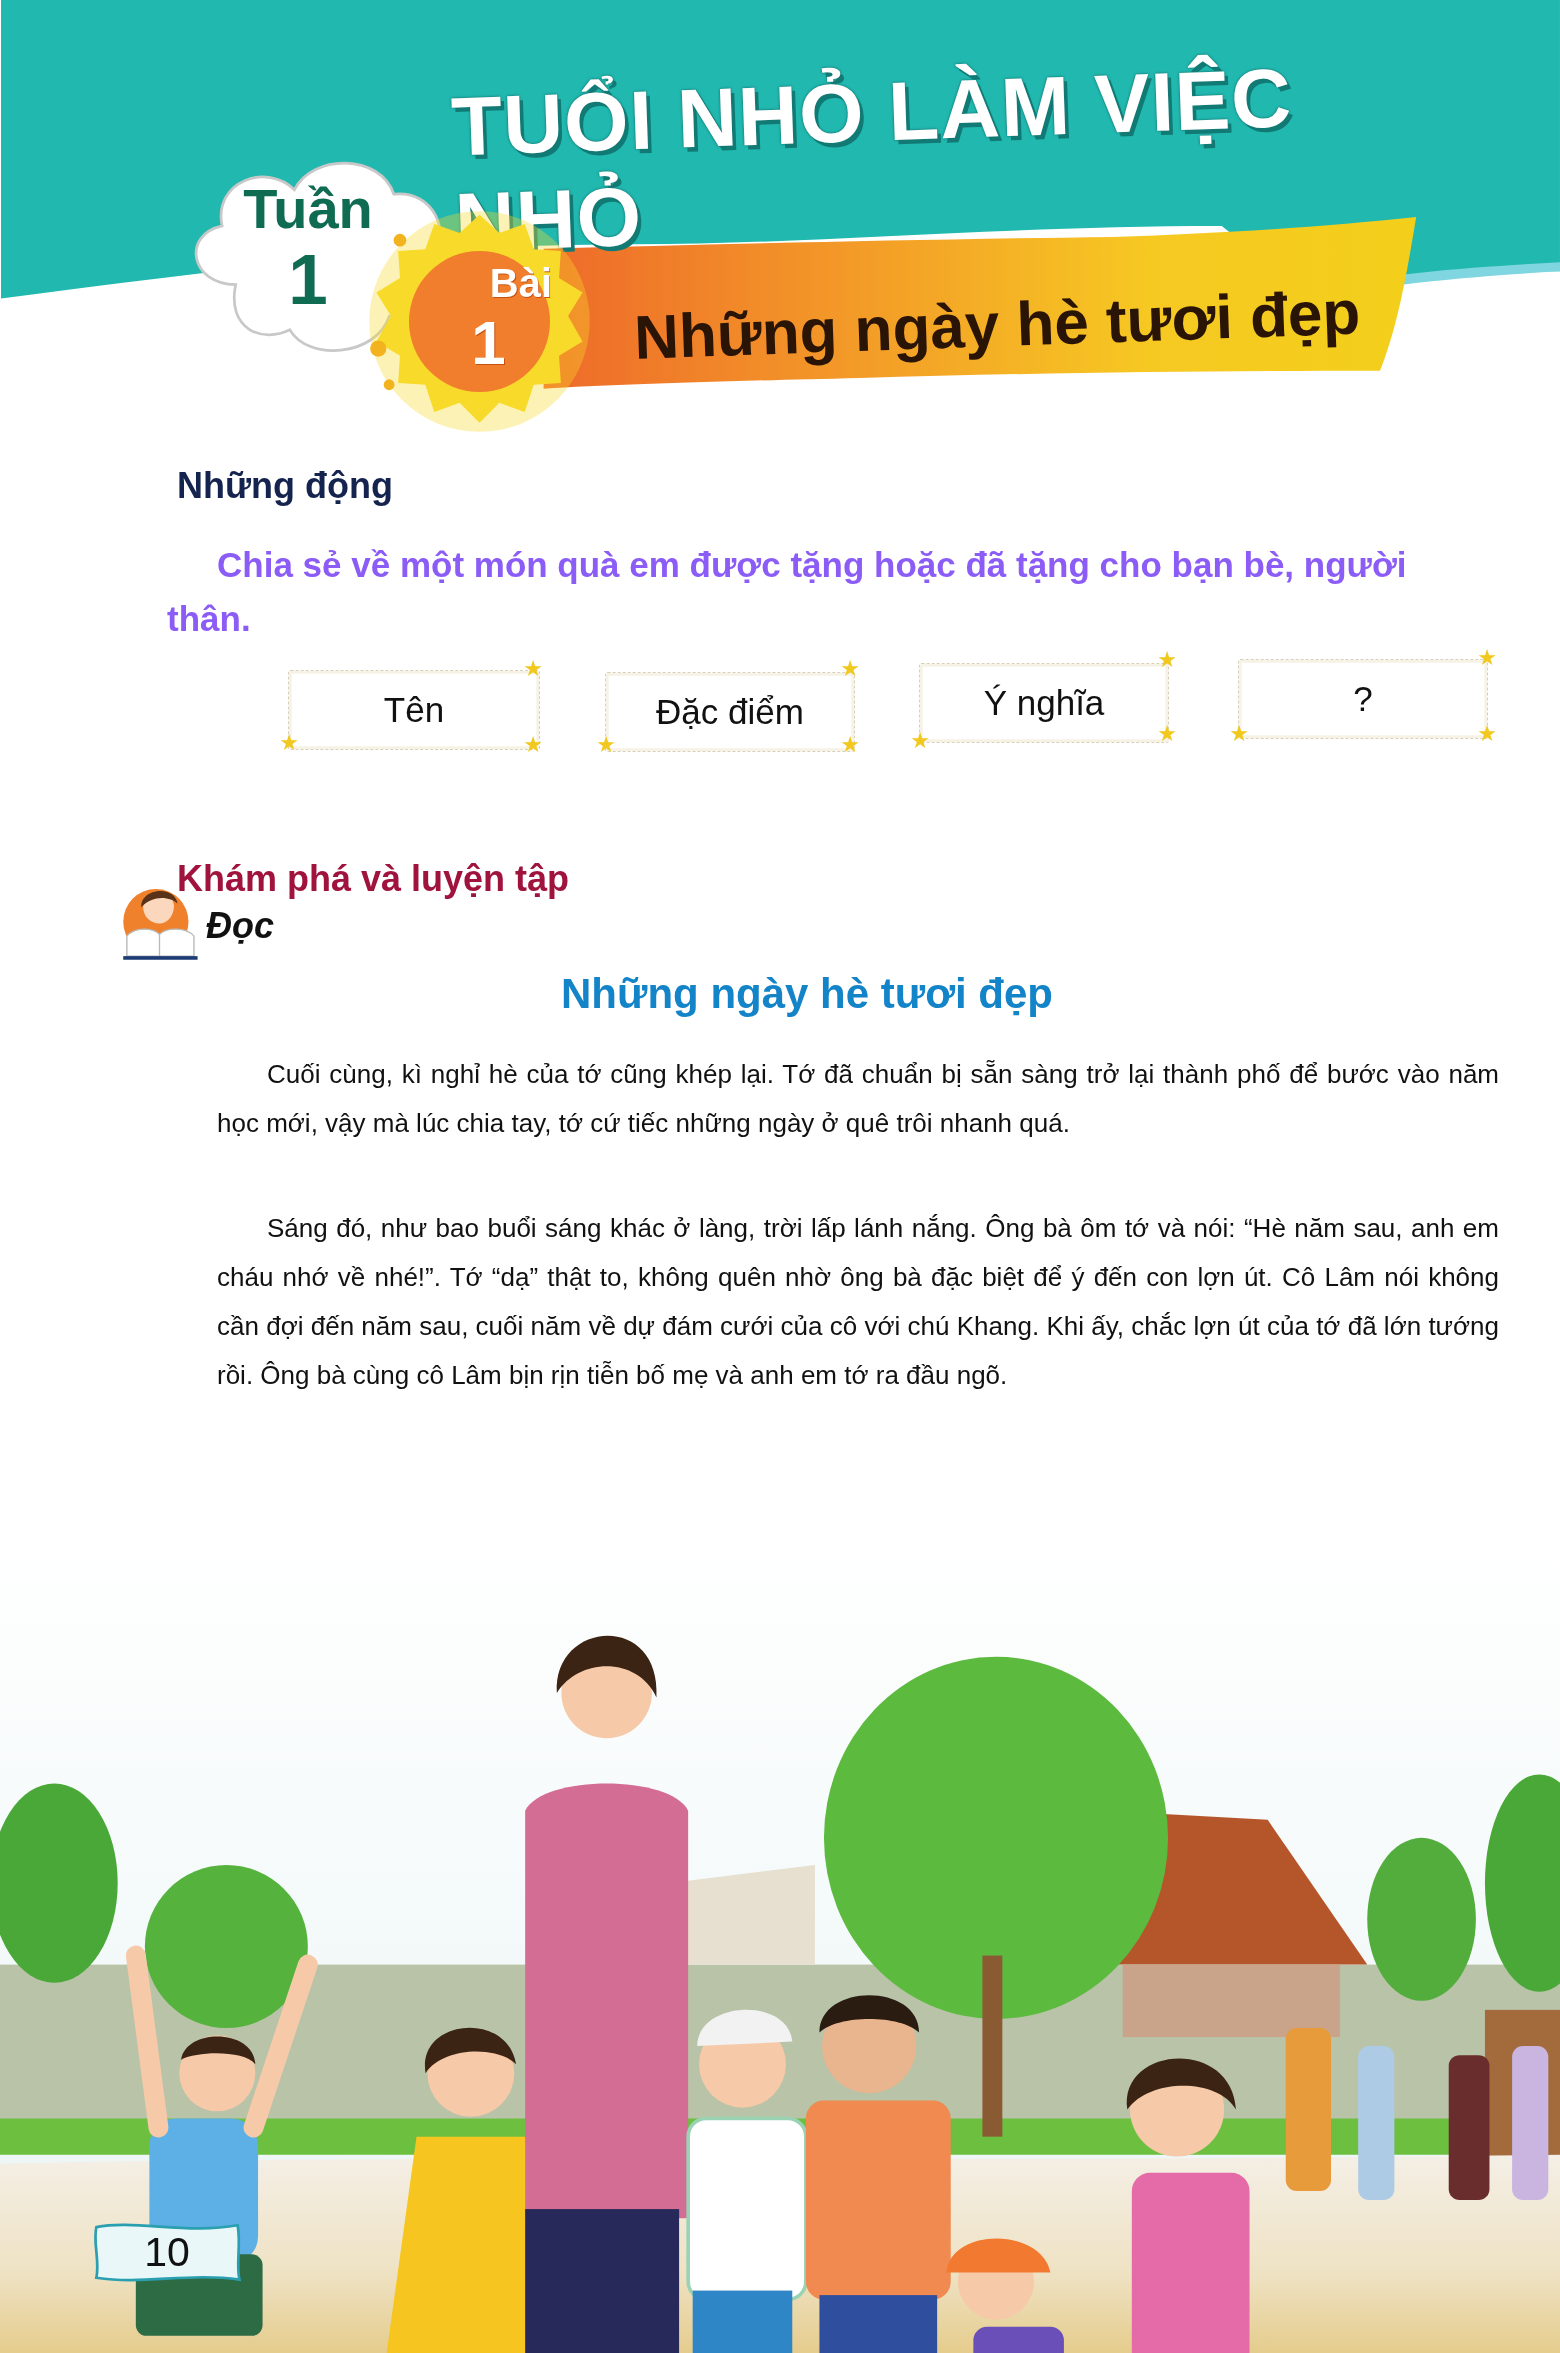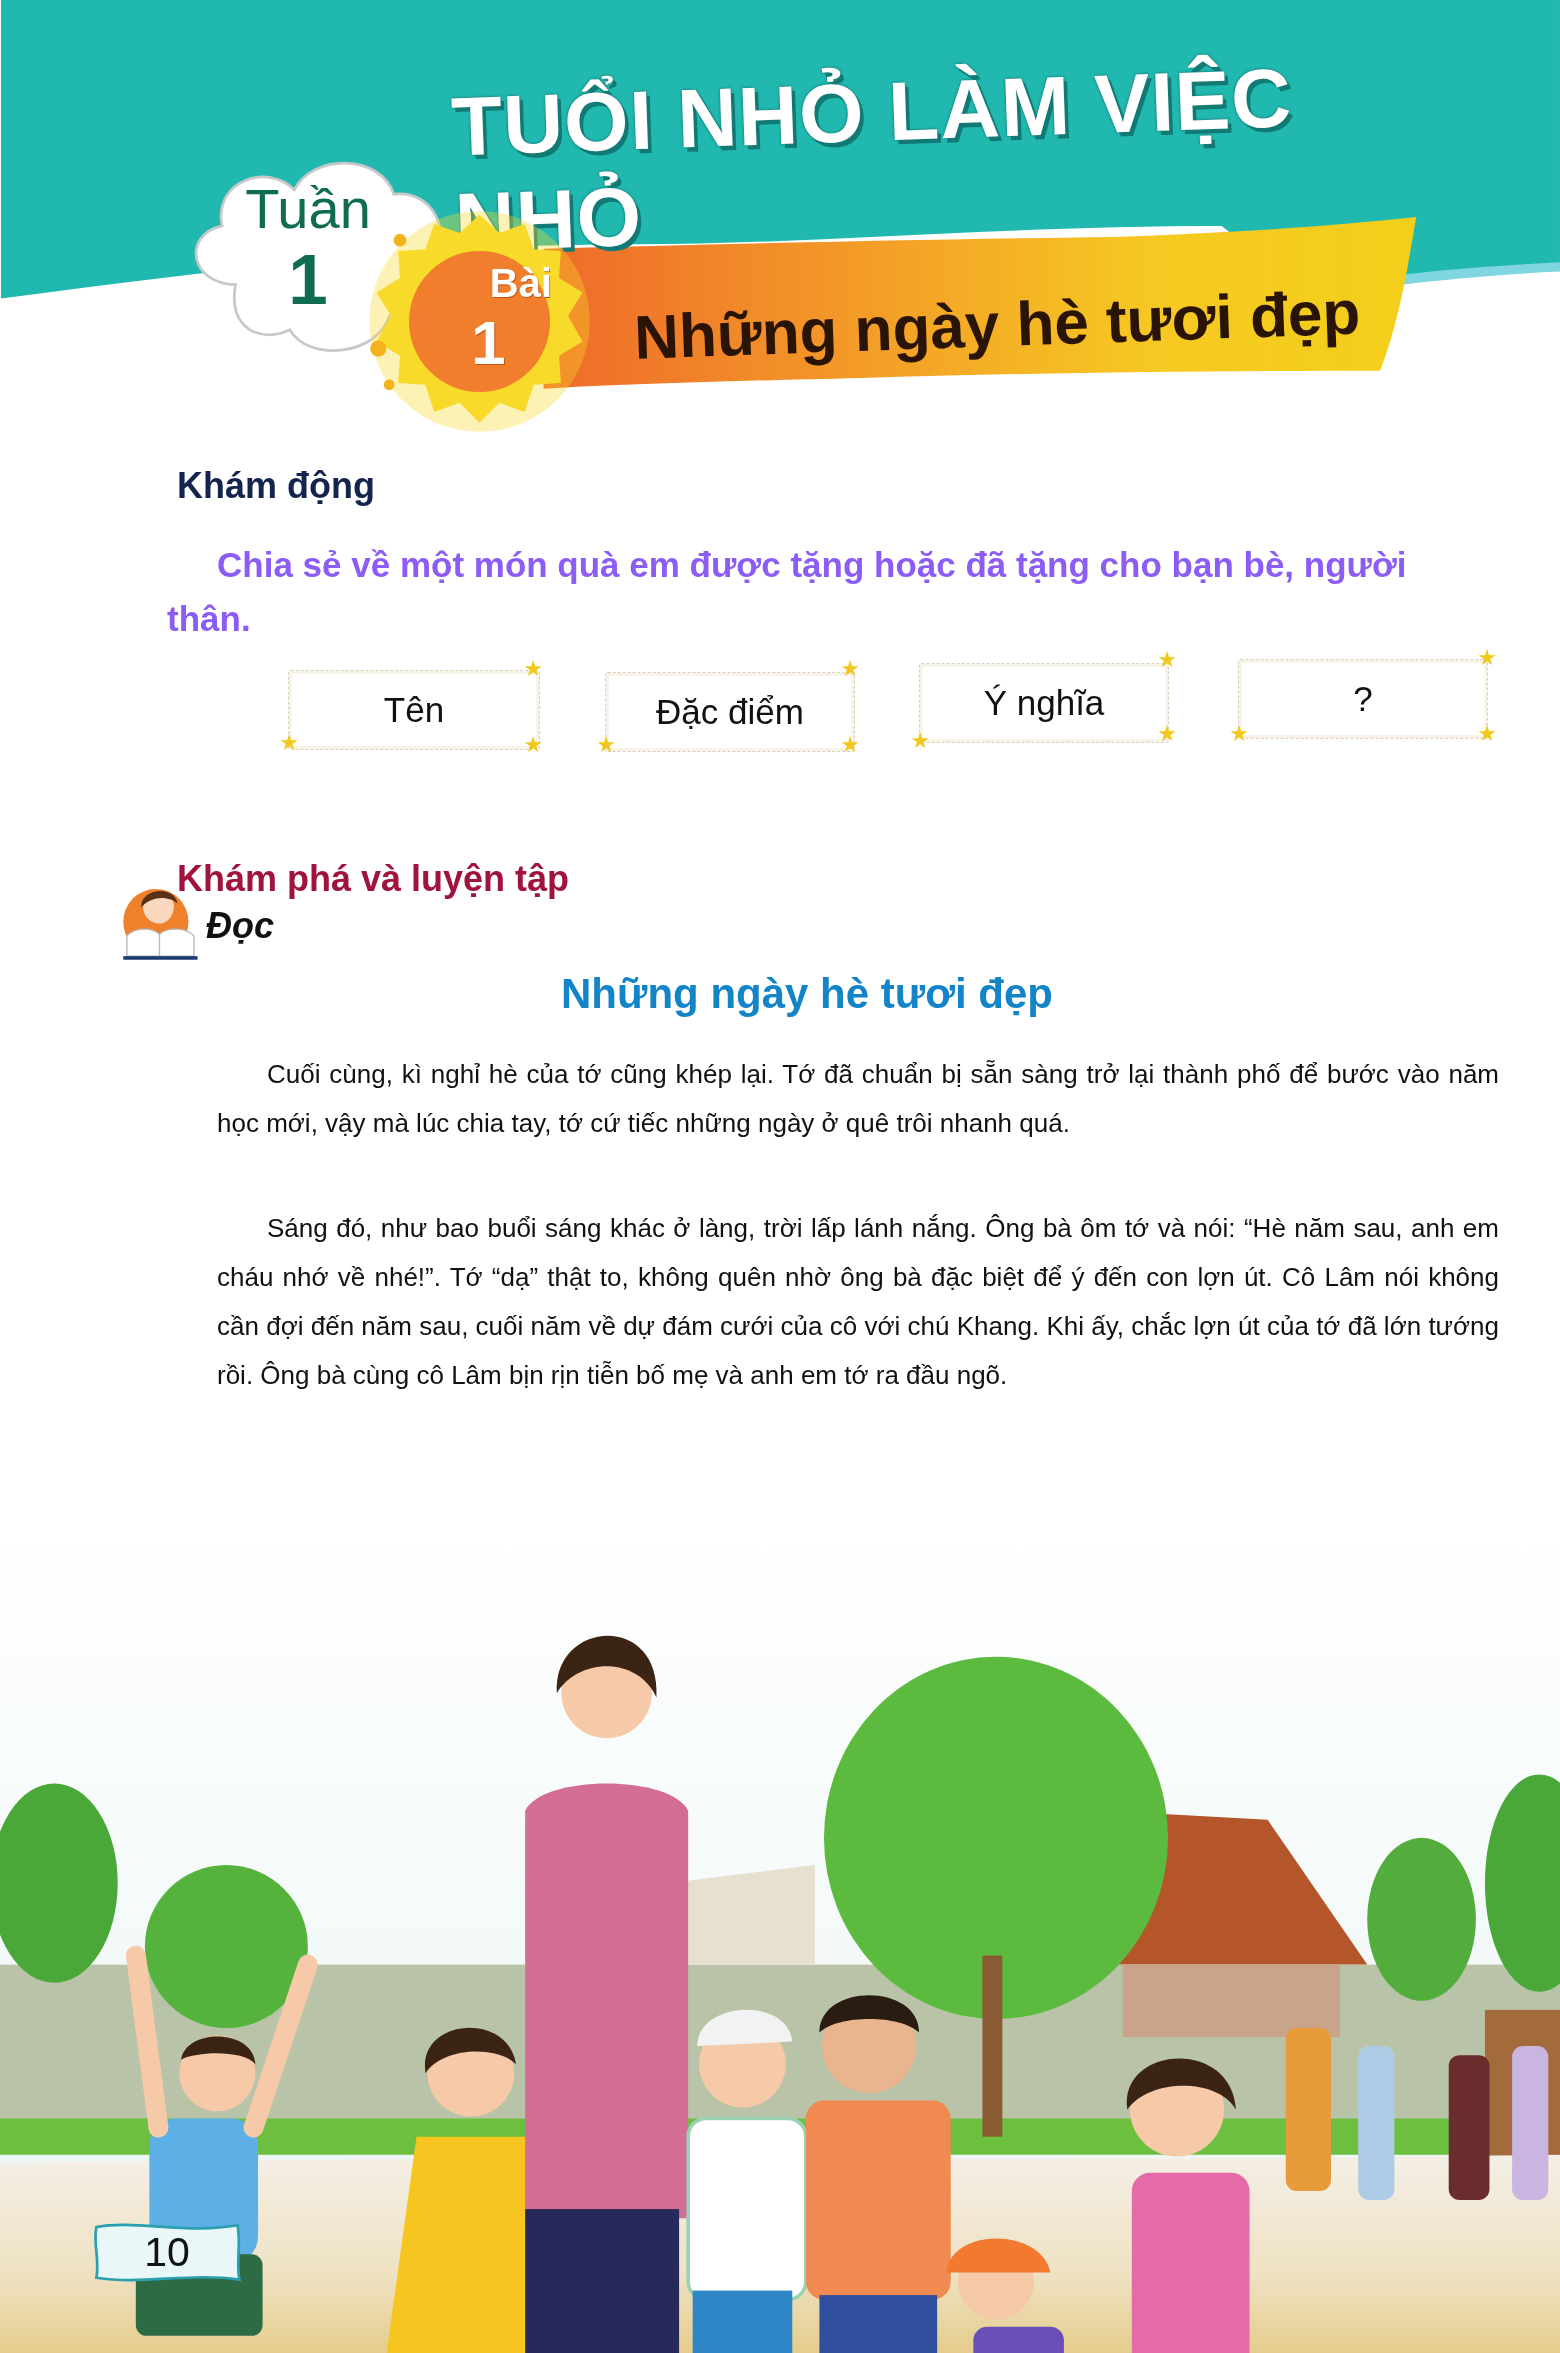--- a/index.html
+++ b/index.html
@@ -11,21 +11,21 @@
     .header svg.bg { position: absolute; left: 0; top: 0; }
     .unit-title {
       position: absolute; left: 453px; top: 62px; width: 996px;
       font-size: 83px; font-weight: 700; color: #ffffff; letter-spacing: 0.9px;
       text-shadow: 3.6px 4.5px 0 #127a74, 0 0 2.7px #0d5f5a;
       transform: rotate(-2deg);
     }
     .week-cloud { position: absolute; left: 172px; top: 149px; width: 290px; height: 217px; }
     .week-label {
       position: absolute; left: 240px; top: 181px; width: 136px; text-align: center;
-      font-size: 56px; font-weight: 400; color: #0f6b52; line-height: 1;
+      font-size: 56px; font-weight: 700; color: #0f6b52; line-height: 1;
     }
     .week-number {
       position: absolute; left: 240px; top: 244px; width: 136px; text-align: center;
       font-size: 71px; font-weight: 700; color: #0f6b52; line-height: 1;
     }
     .sun-badge { position: absolute; left: 362px; top: 204px; width: 235px; height: 235px; }
     .lesson-label {
       position: absolute; left: 425px; top: 263px; width: 127px; text-align: right;
       font-size: 40px; font-weight: 700; color: #ffffff; line-height: 1;
       text-shadow: 0.9px 0.9px 0 #c5520f;
@@ -127,21 +127,21 @@
     </g>
     <circle cx="42" cy="40" r="7" fill="#F3B31E"></circle>
     <circle cx="18" cy="160" r="9" fill="#F3B31E"></circle>
     <circle cx="30" cy="200" r="6" fill="#F3B31E"></circle>
   </svg>
   <div class="lesson-label">Bài</div>
   <div class="lesson-number">1</div>
   <div class="lesson-title">Những ngày hè tươi đẹp</div>
 </div>
 
-<div class="section-heading-start">Khám động</div>
+<div class="section-heading-start">Những động</div>
 <div class="prompt">Chia sẻ về một món quà em được tặng hoặc đã tặng cho bạn bè, người thân.</div>
 
 <div class="boxes">
   <div class="answer-box" style="left:288px; top:670px; width:252px;">
     <span>Tên</span>
   </div>
   <div class="answer-box" style="left:605px; top:672px; width:250px;">
     <span>Đặc điểm</span>
   </div>
   <div class="answer-box" style="left:919px; top:663px; width:250px;">

